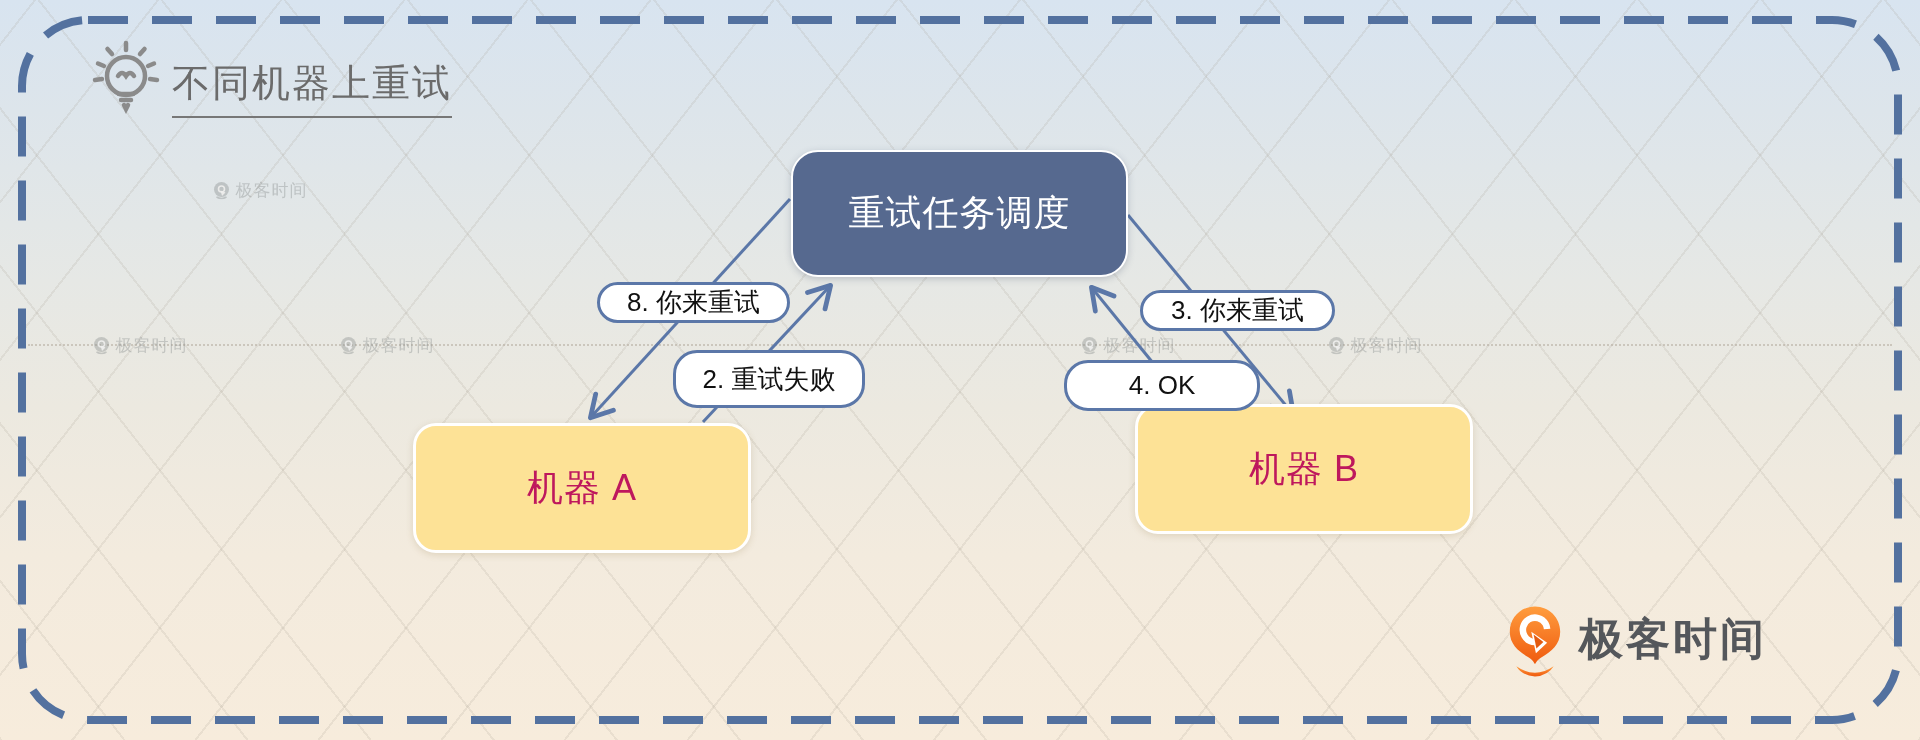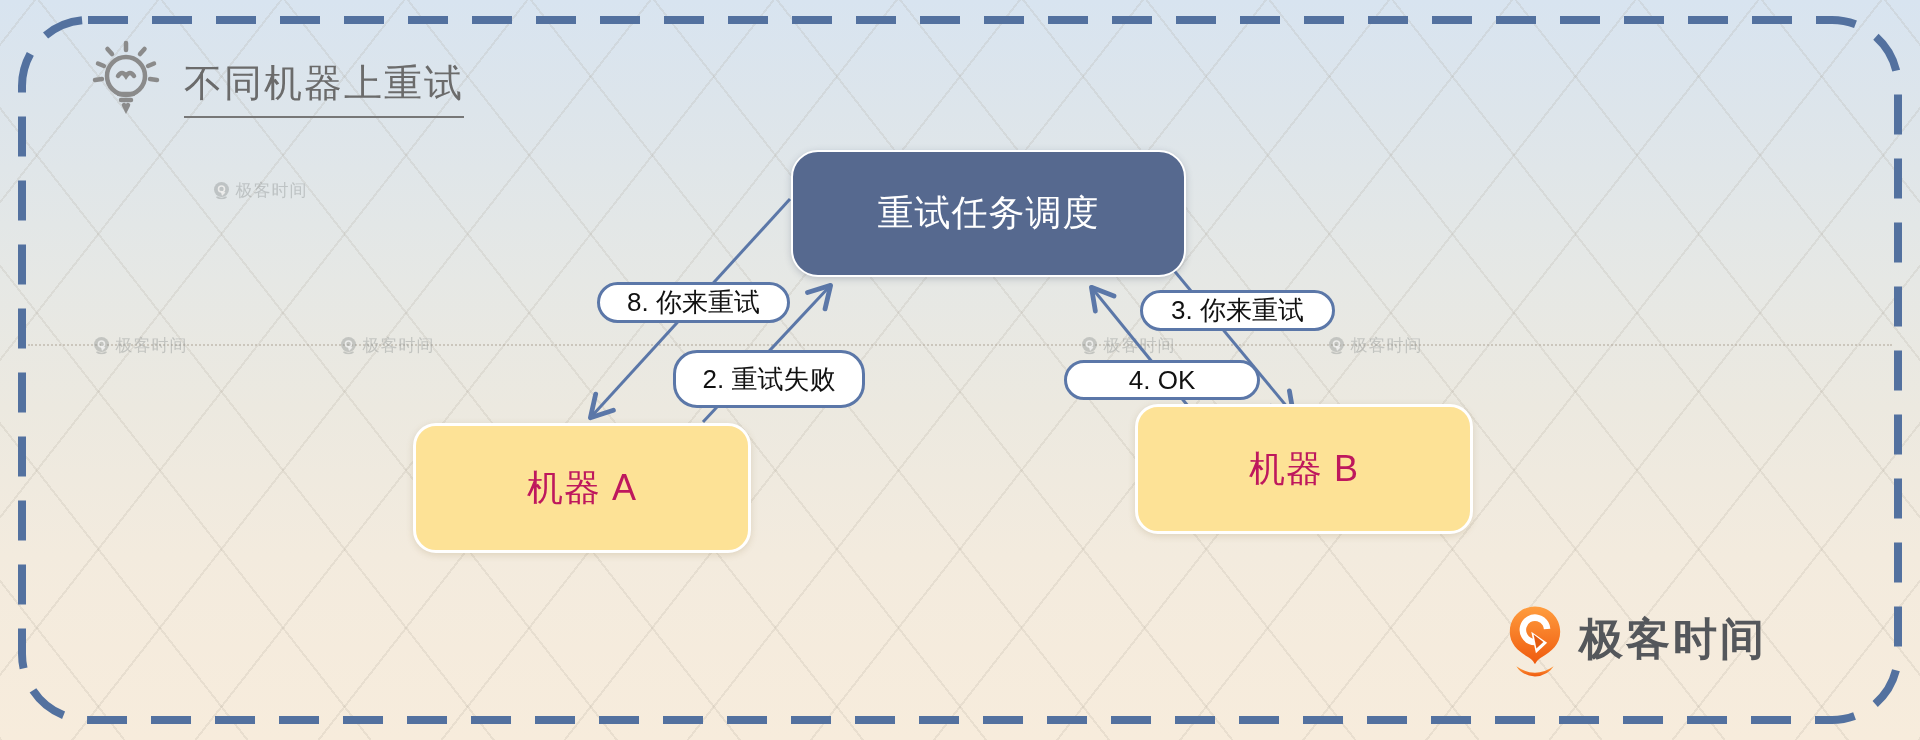--- a/index.html
+++ b/index.html
@@ -26,42 +26,42 @@
   }
   .wm svg{display:block;}
   
   svg.layer{position:absolute;left:0;top:0;}
   
   .node{
     position:absolute;display:flex;align-items:center;justify-content:center;
     box-sizing:border-box;text-align:center;
   }
   #scheduler-box{
-    left:791px;top:150px;width:395px;height:127px;border-radius:27px;
+    left:791px;top:150px;width:337px;height:127px;border-radius:27px;
     background:#56698f;border:2px solid #ffffff;color:#ffffff;font-size:36px;
     box-shadow:0 2px 7px rgba(60,70,100,0.25);letter-spacing:1px;
   }
   .machine{
     width:338px;height:130px;border-radius:23px;background:#fde296;
     border:3px solid #ffffff;color:#be185d;font-size:36px;
     box-shadow:0 2px 7px rgba(140,115,60,0.20);letter-spacing:1px;
   }
   #machine-a-box{left:413px;top:423px;}
   #machine-b-box{left:1135px;top:404px;}
   .pill{
     position:absolute;display:flex;align-items:center;justify-content:center;
     box-sizing:border-box;background:#ffffff;border:3px solid #5b77a8;
     border-radius:24px;color:#111;font-size:26px;white-space:nowrap;
   }
   #edge-label-1{left:597px;top:282px;width:193px;height:41px;}
   #edge-label-2{left:673px;top:350px;width:192px;height:58px;}
   #edge-label-3{left:1140px;top:290px;width:195px;height:41px;}
-  #edge-label-4{left:1064px;top:360px;width:196px;height:40px;text-align:center;}
+  #edge-label-4{left:1064px;top:360px;width:196px;height:51px;text-align:center;}
   
-  #header{position:absolute;left:90px;top:38px;display:flex;align-items:flex-start;gap:22px;}
+  #header{position:absolute;left:90px;top:38px;display:flex;align-items:flex-start;gap:10px;}
   #page-title{
     margin-top:20px;color:#6b6b6b;font-size:38px;letter-spacing:2px;
     border-bottom:2px solid #777;padding-bottom:7px;
   }
   
   #brand{position:absolute;left:1507px;top:604px;display:flex;align-items:center;gap:16px;}
   #brand-name{color:#54575b;font-size:44px;font-weight:bold;letter-spacing:3px;margin-top:-4px;}
 </style>
 </head>
 <body>

